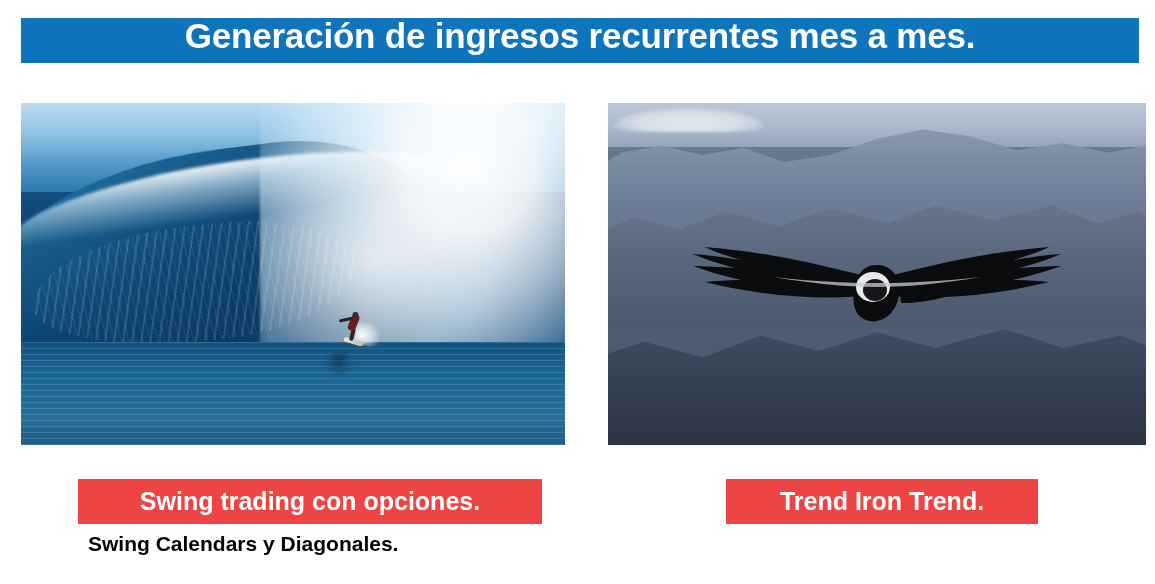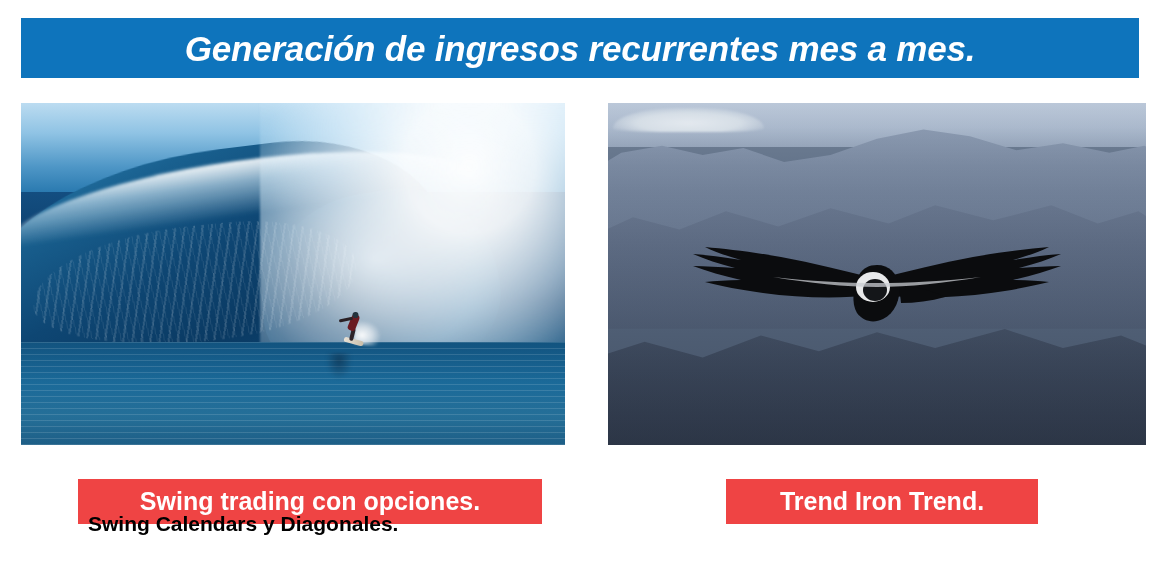--- a/index.html
+++ b/index.html
@@ -9,23 +9,23 @@
     font-family:"Liberation Sans", sans-serif;
     overflow:hidden;
     position:relative;
   }
   .slide{position:absolute;inset:0;}
 
   
   .header-bar{
     position:absolute;
     left:21px; top:18px;
-    width:1118px; height:60px;
+    width:1118px; height:45px;
     background:#0e74bc;
-    display:flex;align-items:center;justify-content:center;font-style:italic;
+    display:flex;justify-content:center;
   }
   .header-title{
     color:#ffffff;
     font-size:35px;
     font-weight:bold;
     letter-spacing:-0.2px;
     line-height:1;
     white-space:nowrap;
     text-align:center;
   }
@@ -197,21 +197,21 @@
 
   
   .subcap{
     position:absolute;
     color:#000000;
     font-size:21px;
     font-weight:bold;
     white-space:nowrap;
     line-height:1;
   }
-  .subcap-left{ left:88px; top:513px; }
+  .subcap-left{ left:88px; top:533px; }
   .subcap-right{ left:736px; top:545px; }
 </style>
 </head>
 <body>
 
 <div class="slide">
 
   <div class="header-bar">
     <div class="header-title">Generación de ingresos recurrentes mes a mes.</div>
   </div>

